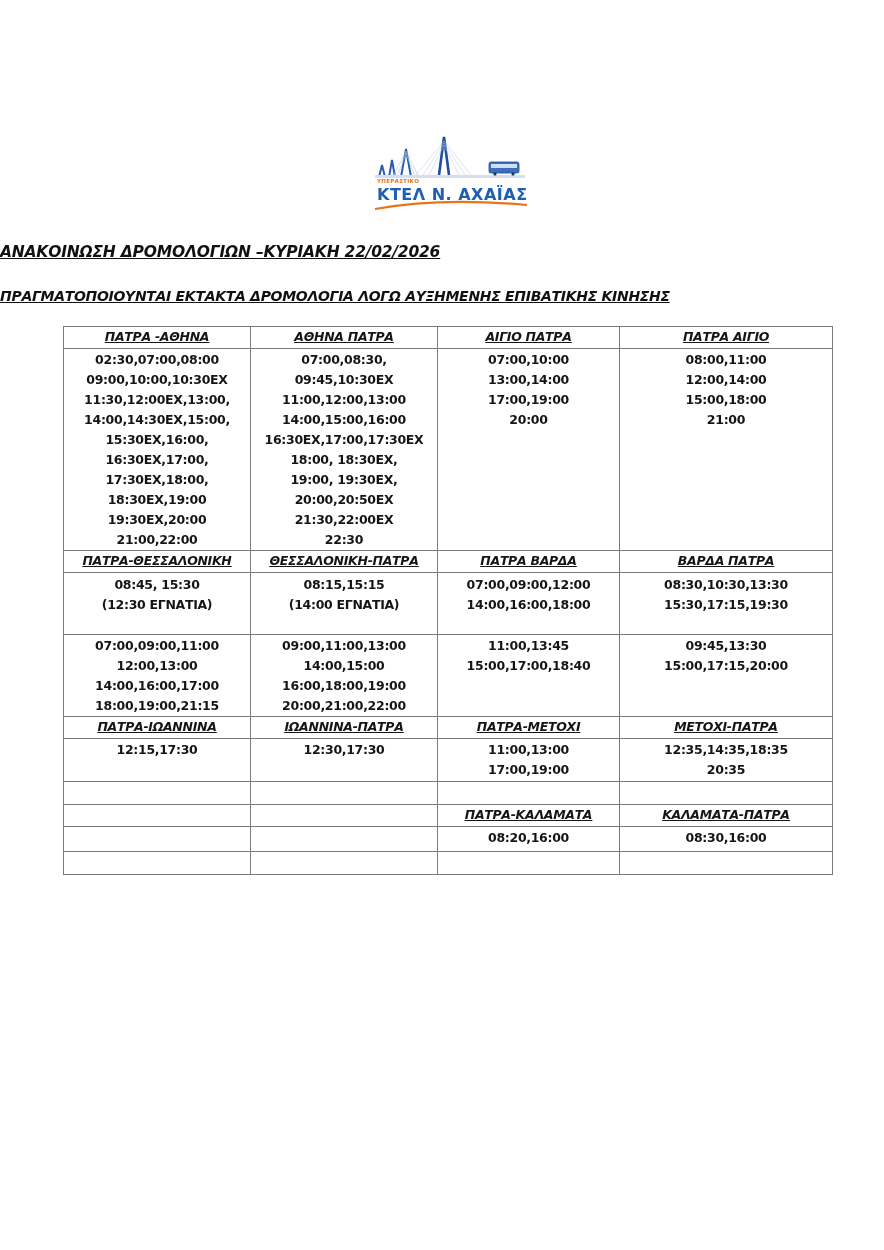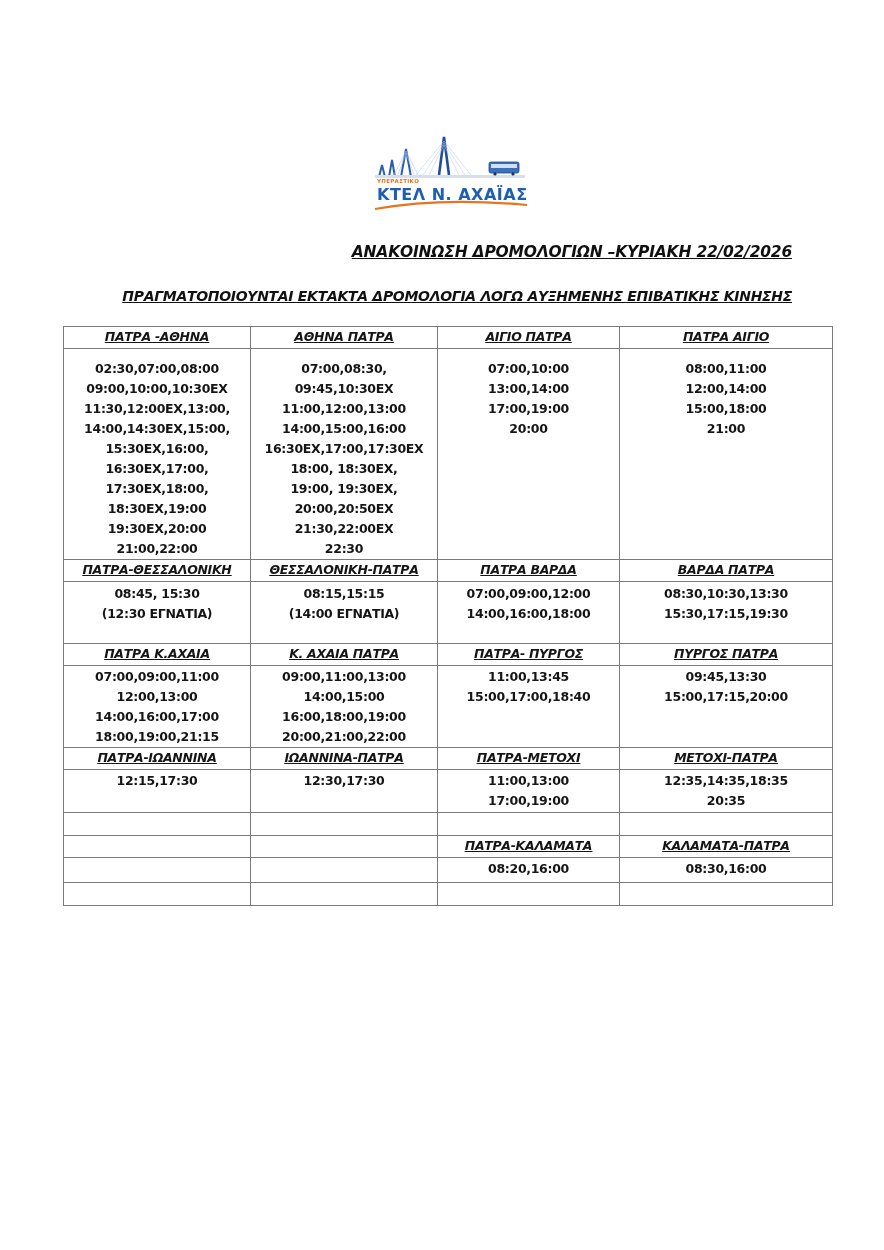--- a/index.html
+++ b/index.html
@@ -1,19 +1,19 @@
 <!DOCTYPE html>
 <html><head>
 <meta charset="utf-8">
 <style>
   html, body { margin: 0; padding: 0; background: #ffffff; }
   body { width: 884px; height: 1250px; position: relative; overflow: hidden; font-family: "Liberation Sans", "DejaVu Sans", sans-serif; color: #111; }
   .logo { position: absolute; left: 371px; top: 135px; width: 160px; height: 78px; }
   .title {
-    position: absolute; left: 0; width: 792px; text-align: right;
+    position: absolute; left: 0; width: 792px; text-align: left;
     font-family: "DejaVu Sans", sans-serif; font-weight: bold; font-style: italic;
     text-decoration: underline; color: #111; white-space: nowrap;
   }
   .title1 { top: 243px; font-size: 15.5px; letter-spacing: -0.2px; }
   .title2 { top: 288px; font-size: 14px; letter-spacing: -0.3px; }
   table.sched {
     position: absolute; left: 63px; top: 326px; width: 769px;
     border-collapse: collapse; table-layout: fixed; border-radius: 21px;
   }
   table.sched td {
@@ -21,21 +21,21 @@
     font-family: "DejaVu Sans", sans-serif; font-weight: bold; font-size: 12.5px; line-height: 20px;
     color: #151515; letter-spacing: -0.3px;
   }
   td.hd {
     height: 21px; line-height: 21px; color: #e3161b; font-style: italic;
     font-size: 13px; text-decoration: underline; text-decoration-color: #e3161b;
     letter-spacing: -0.4px;
   }
   td.hd span { text-decoration: underline; text-decoration-thickness: 1px; }
   .times-line { display: block; white-space: nowrap; }
-  tr.r-body1 td { height: 199px; padding-top: 10px; }
+  tr.r-body1 td { height: 199px; padding-top: 1px; }
   tr.r-body2 td { height: 59px; padding-top: 2px; }
   tr.r-body3 td { height: 80px; padding-top: 1px; }
   tr.r-body4 td { height: 41px; padding-top: 1px; }
   tr.r-empty td { height: 22px; }
   tr.r-body5 td { height: 23px; padding-top: 1px; }
   tr.r-empty2 td { height: 22px; }
 </style>
 </head>
 <body>
 
@@ -152,26 +152,20 @@
         </td>
         <td>
           <span class="times-line">07:00,09:00,12:00</span>
           <span class="times-line">14:00,16:00,18:00</span>
         </td>
         <td>
           <span class="times-line">08:30,10:30,13:30</span>
           <span class="times-line">15:30,17:15,19:30</span>
         </td>
       </tr>
-      <tr>
-        <td class="hd"><span>ΠΑΤΡΑ Κ.ΑΧΑΙΑ</span></td>
-        <td class="hd"><span>Κ. ΑΧΑΙΑ ΠΑΤΡΑ</span></td>
-        <td class="hd"><span>ΠΑΤΡΑ- ΠΥΡΓΟΣ</span></td>
-        <td class="hd"><span>ΠΥΡΓΟΣ ΠΑΤΡΑ</span></td>
-      </tr>
       <tr class="r-body3">
         <td>
           <span class="times-line">07:00,09:00,11:00</span>
           <span class="times-line">12:00,13:00</span>
           <span class="times-line">14:00,16:00,17:00</span>
           <span class="times-line">18:00,19:00,21:15</span>
         </td>
         <td>
           <span class="times-line">09:00,11:00,13:00</span>
           <span class="times-line">14:00,15:00</span>

